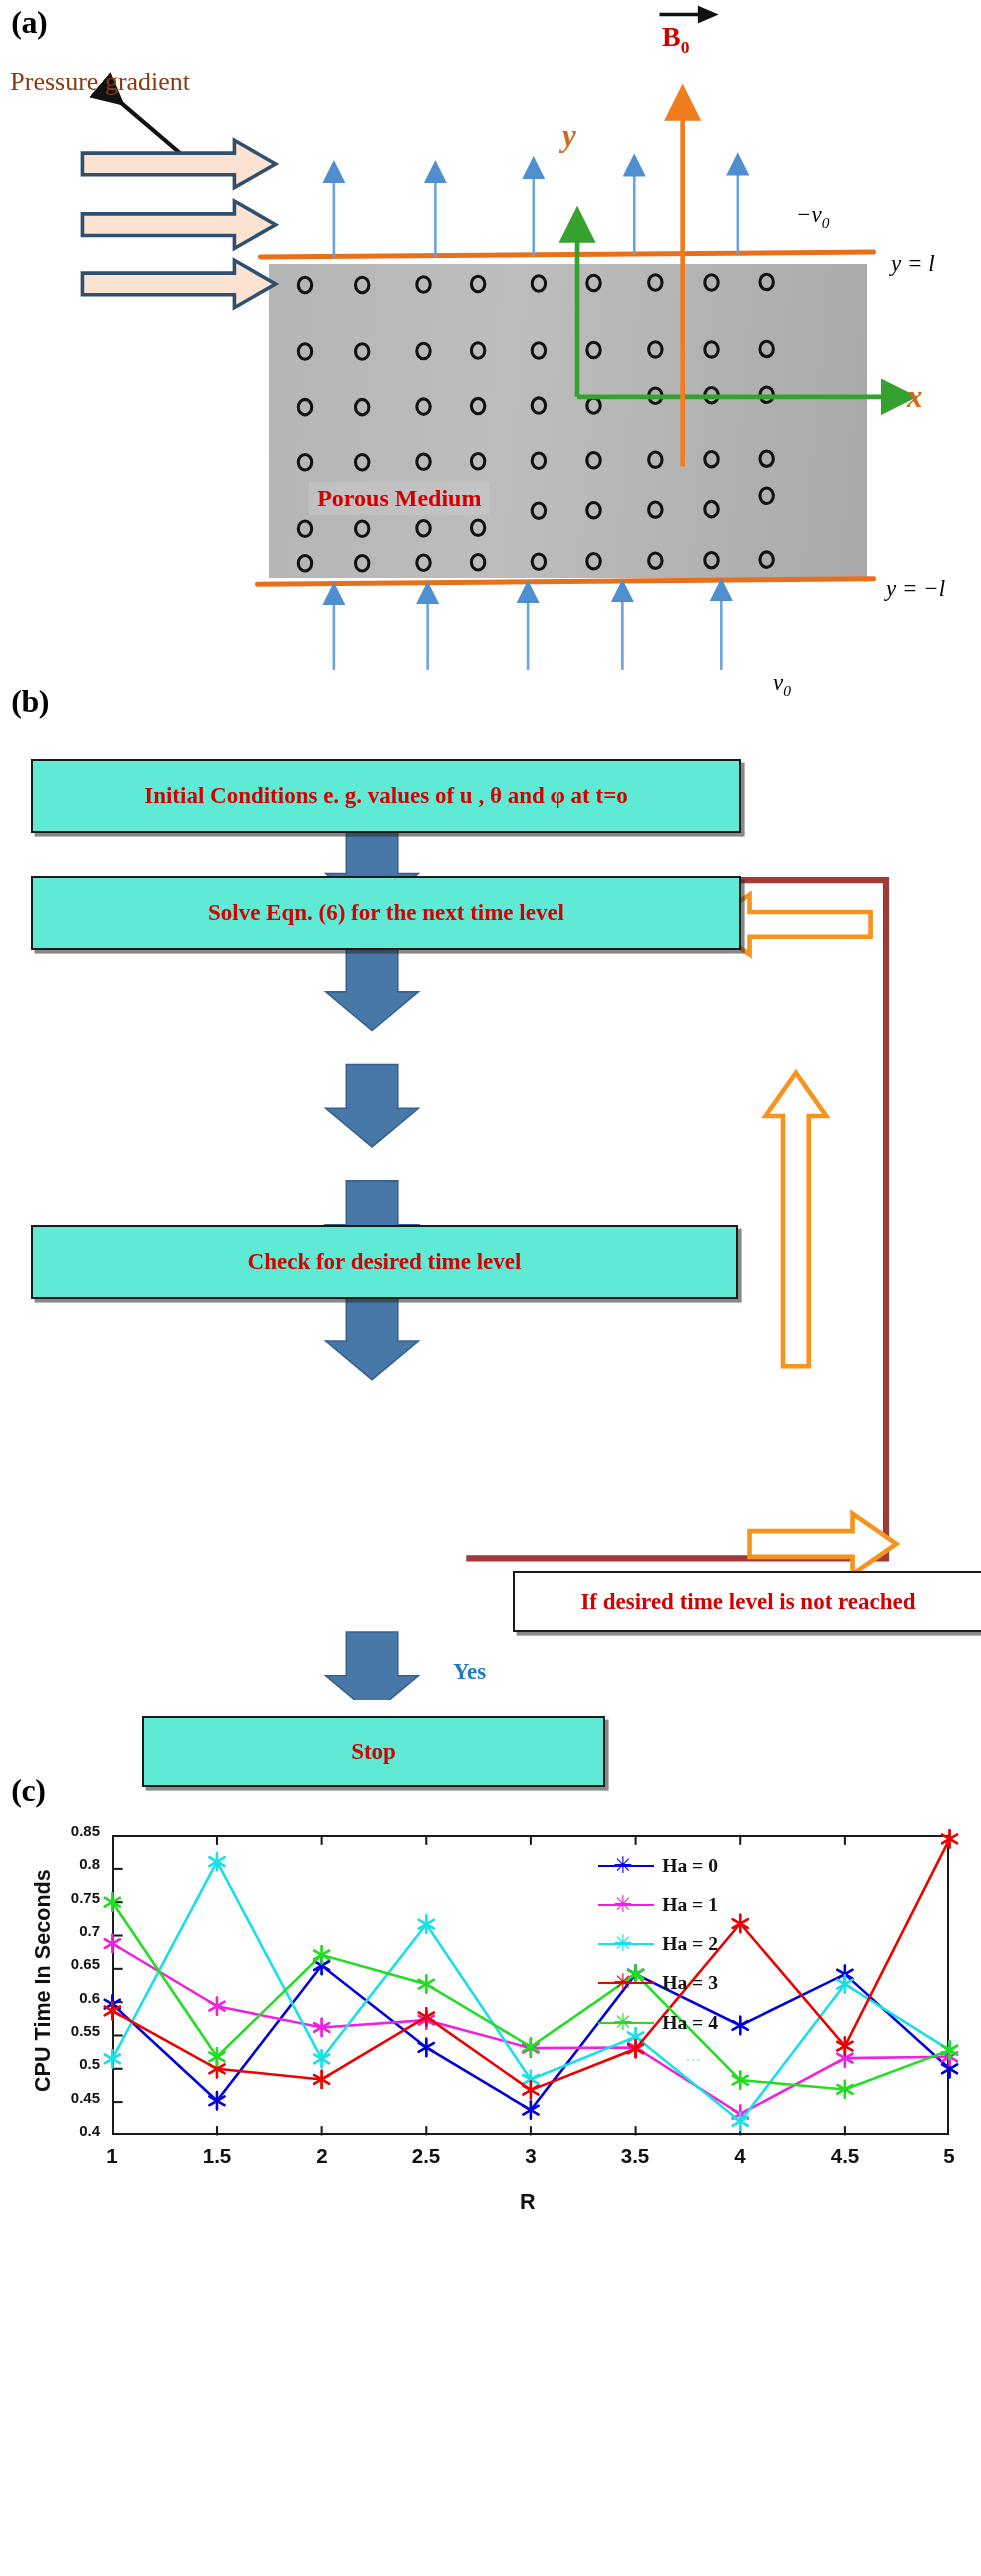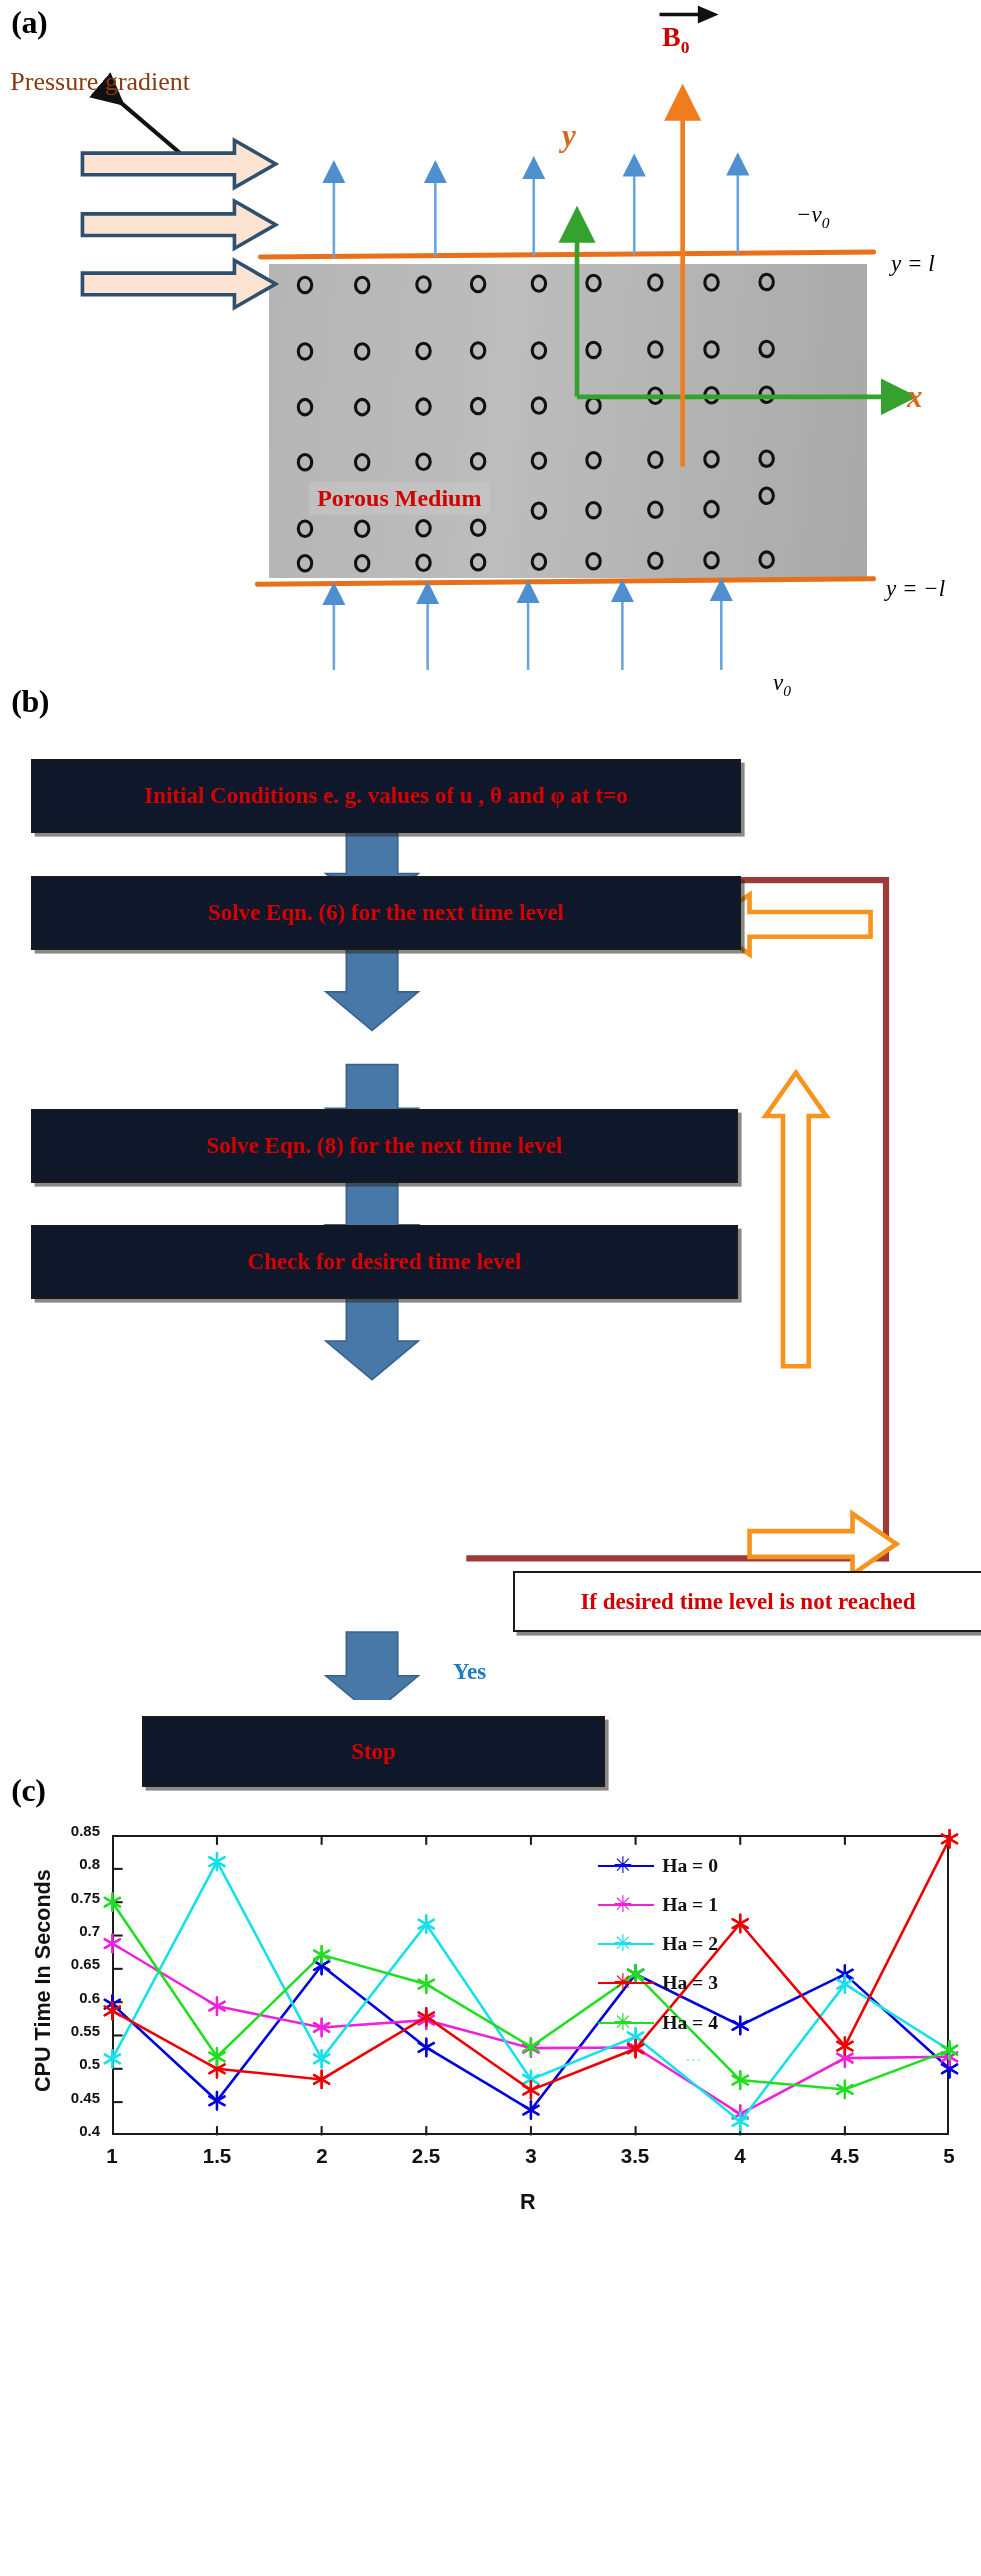--- a/index.html
+++ b/index.html
@@ -15,21 +15,21 @@
   .lbl-yl{position:absolute;font-family:"Liberation Serif",serif;font-style:italic;font-size:23px;color:#000;}
   .lbl-v{position:absolute;font-family:"Liberation Serif",serif;font-style:italic;font-size:23px;color:#000;}
   .axis-label{position:absolute;font-family:"Liberation Serif",serif;font-style:italic;font-weight:bold;font-size:31px;color:#d2691e;}
   #b0-label{position:absolute;font-family:"Liberation Serif",serif;font-weight:bold;font-size:28px;color:#cc0000;}
   #pressure-label{position:absolute;font-family:"Liberation Serif",serif;font-weight:normal;font-size:26px;color:#8b3a10;white-space:nowrap;}
   #porous-label{position:absolute;font-family:"Liberation Serif",serif;font-weight:bold;font-size:24px;color:#d00000;
       background:rgba(200,200,200,0.55);padding:3.1px 8.2px;white-space:nowrap;}
 
   
   #panel-b{position:absolute;left:0;top:670px;width:982px;height:1030px;}
-  .fc-box{position:absolute;background:#0f172a;border:2.1px solid #1a1a1a;
+  .fc-box{position:absolute;background:#5eead4;border:2.1px solid #1a1a1a;
       box-shadow:3.6px 3.6px 0 rgba(40,40,40,0.55);
       display:flex;align-items:center;justify-content:center;
       font-family:"Liberation Serif",serif;font-weight:bold;font-size:23px;color:#d40000;text-align:center;}
   #diamond-wrap{position:absolute;left:252px;top:809px;width:185px;height:160px;}
   #diamond{position:absolute;left:0;top:0;width:185px;height:160px;}
   #diamond-text{position:absolute;left:0;top:49px;width:185px;text-align:center;
       font-family:"Liberation Serif",serif;font-weight:bold;font-size:19.6px;color:#ffffff;line-height:1.18;}
   #yes-label{position:absolute;font-family:"Liberation Serif",serif;font-weight:bold;font-size:23px;color:#1f7ac4;}
   #not-reached-box{position:absolute;background:#ffffff;border:2.1px solid #1a1a1a;
       box-shadow:3.6px 3.6px 0 rgba(40,40,40,0.55);
@@ -247,23 +247,20 @@
         <path d="M672,1868 L772,1868 L772,1953 L812,1953 L722,2028 L632,1953 L672,1953 z" fill="#4878a8" stroke="#36618c" stroke-width="3"></path>
       </g>
     </g>
   </svg>
 
   <div class="fc-box" style="left:31px;top:89px;width:706px;height:70px;">
     <span>Initial Conditions e. g. values of u , θ and φ at t=o</span>
   </div>
   <div class="fc-box" style="left:31px;top:206px;width:706px;height:70px;">
     <span>Solve Eqn. (6) for the next time level</span>
-  </div>
-  <div class="fc-box" style="left:31px;top:439px;width:703px;height:70px;">
-    <span>Solve Eqn. (8) for the next time level</span>
   </div>
   <div class="fc-box" style="left:31px;top:555px;width:703px;height:70px;">
     <span>Check for desired time level</span>
   </div>
 
 
   <div id="yes-label" style="left:453px;top:989px;">Yes</div>
 
   <div id="not-reached-box" style="left:513px;top:901px;width:466px;height:57px;">
     <span>If desired time level is not reached</span>

